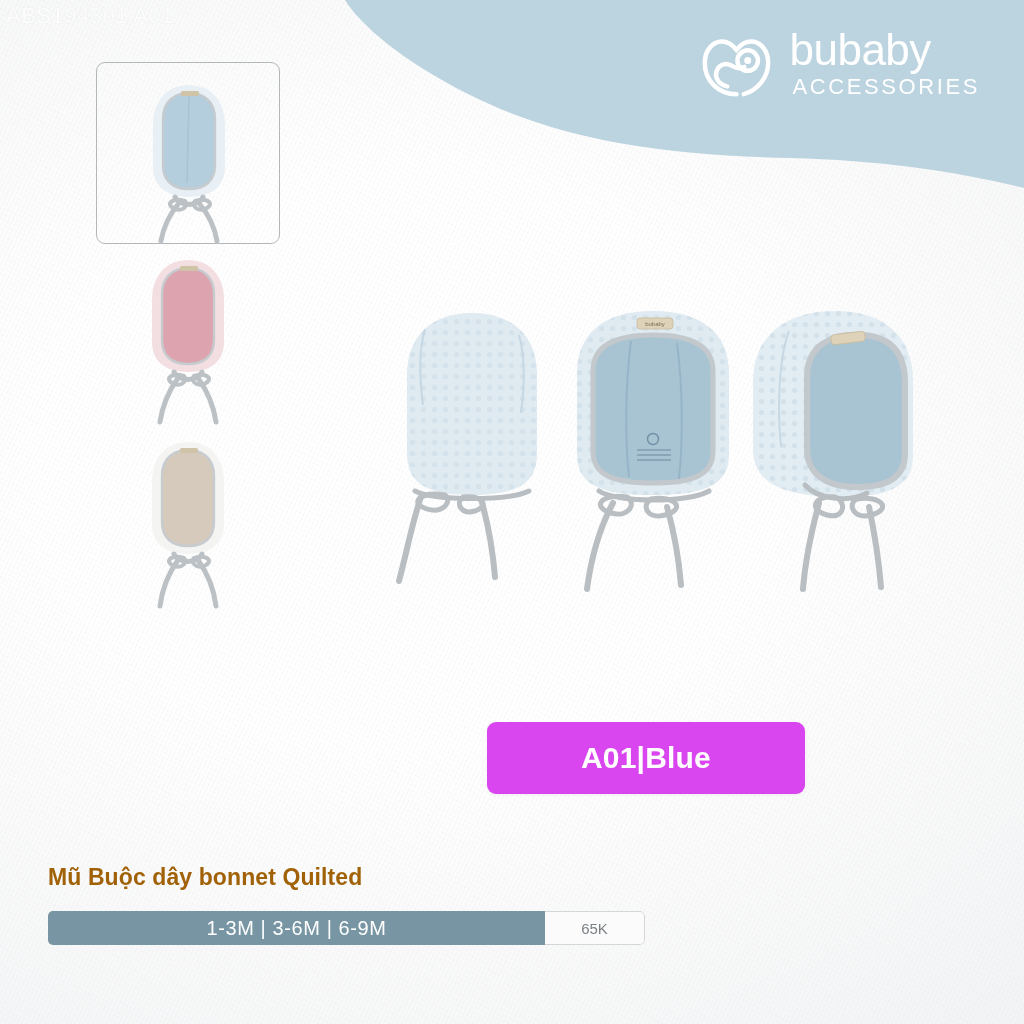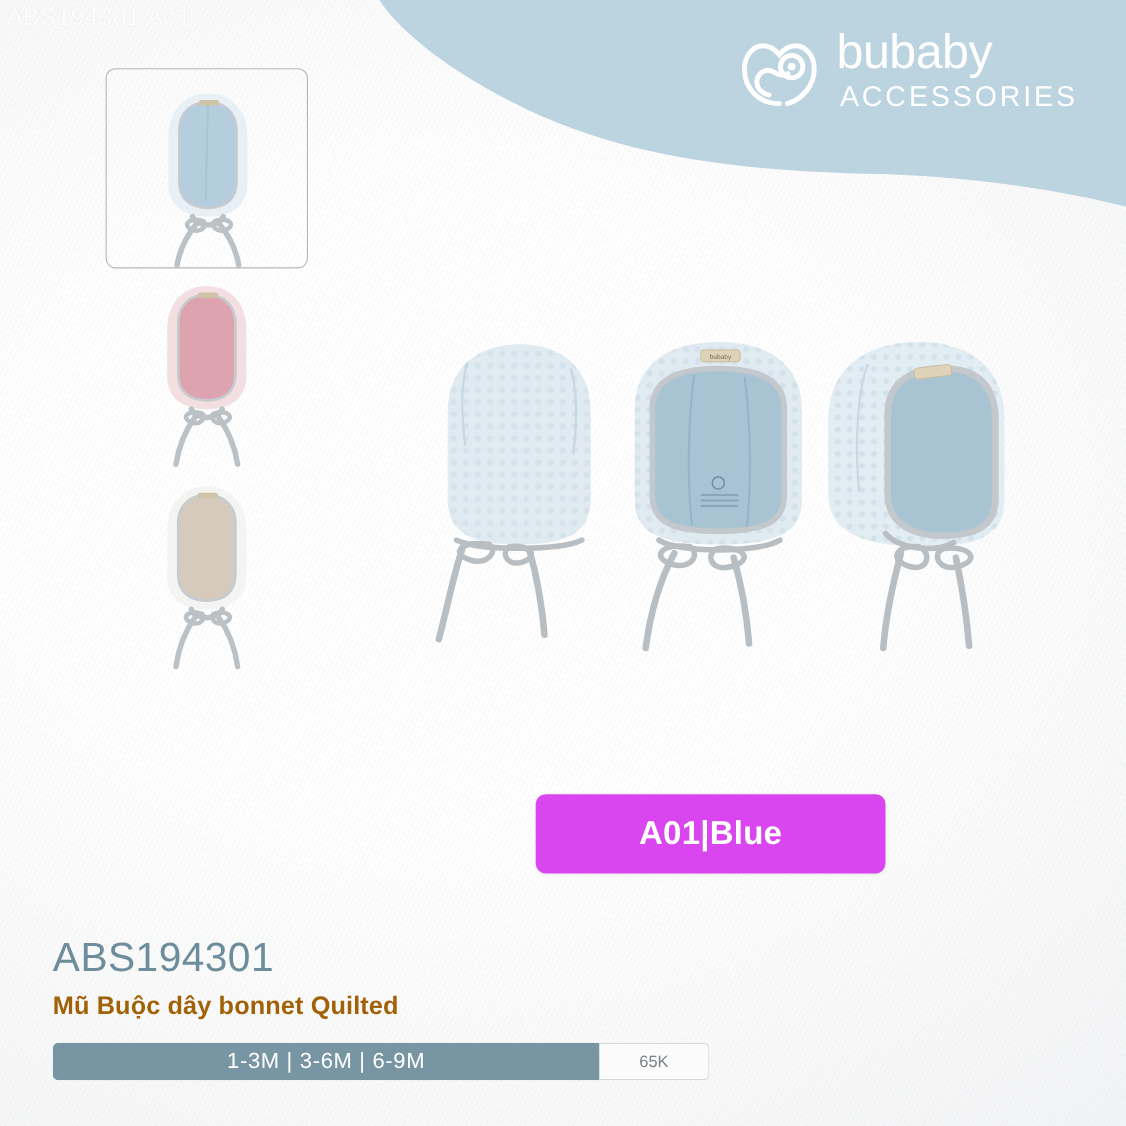--- a/index.html
+++ b/index.html
@@ -64,21 +64,21 @@
   }
   #logo-mark { width: 78px; height: 78px; flex: none; }
   #logo-text-wrap { display: flex; flex-direction: column; line-height: 1; }
   #logo-word {
     font-size: 44px;
     font-weight: 400;
     color: #ffffff;
     letter-spacing: -0.5px;
   }
   #logo-sub {
-    font-size: 26px;
+    font-size: 22px;
     color: #ffffff;
     letter-spacing: 2.6px;
     margin-top: 4px;
     margin-left: 3px;
   }
 
   
   #thumb-rail {
     position: absolute;
     left: 96px; top: 62px;
@@ -328,21 +328,20 @@
 
   </div>
 
   <div id="vignette"></div>
 
   <div id="color-chip">
     <span id="color-chip-label">A01|Blue</span>
   </div>
 
   <div id="footer">
-    <div id="sku">ABS194301</div>
     <div id="desc">Mũ Buộc dây bonnet Quilted</div>
     <div id="size-price-bar">
       <div id="size-seg">1-3M | 3-6M | 6-9M</div>
       <div id="price-seg">65K</div>
     </div>
   </div>
 
 </div>
 
 </body></html>

